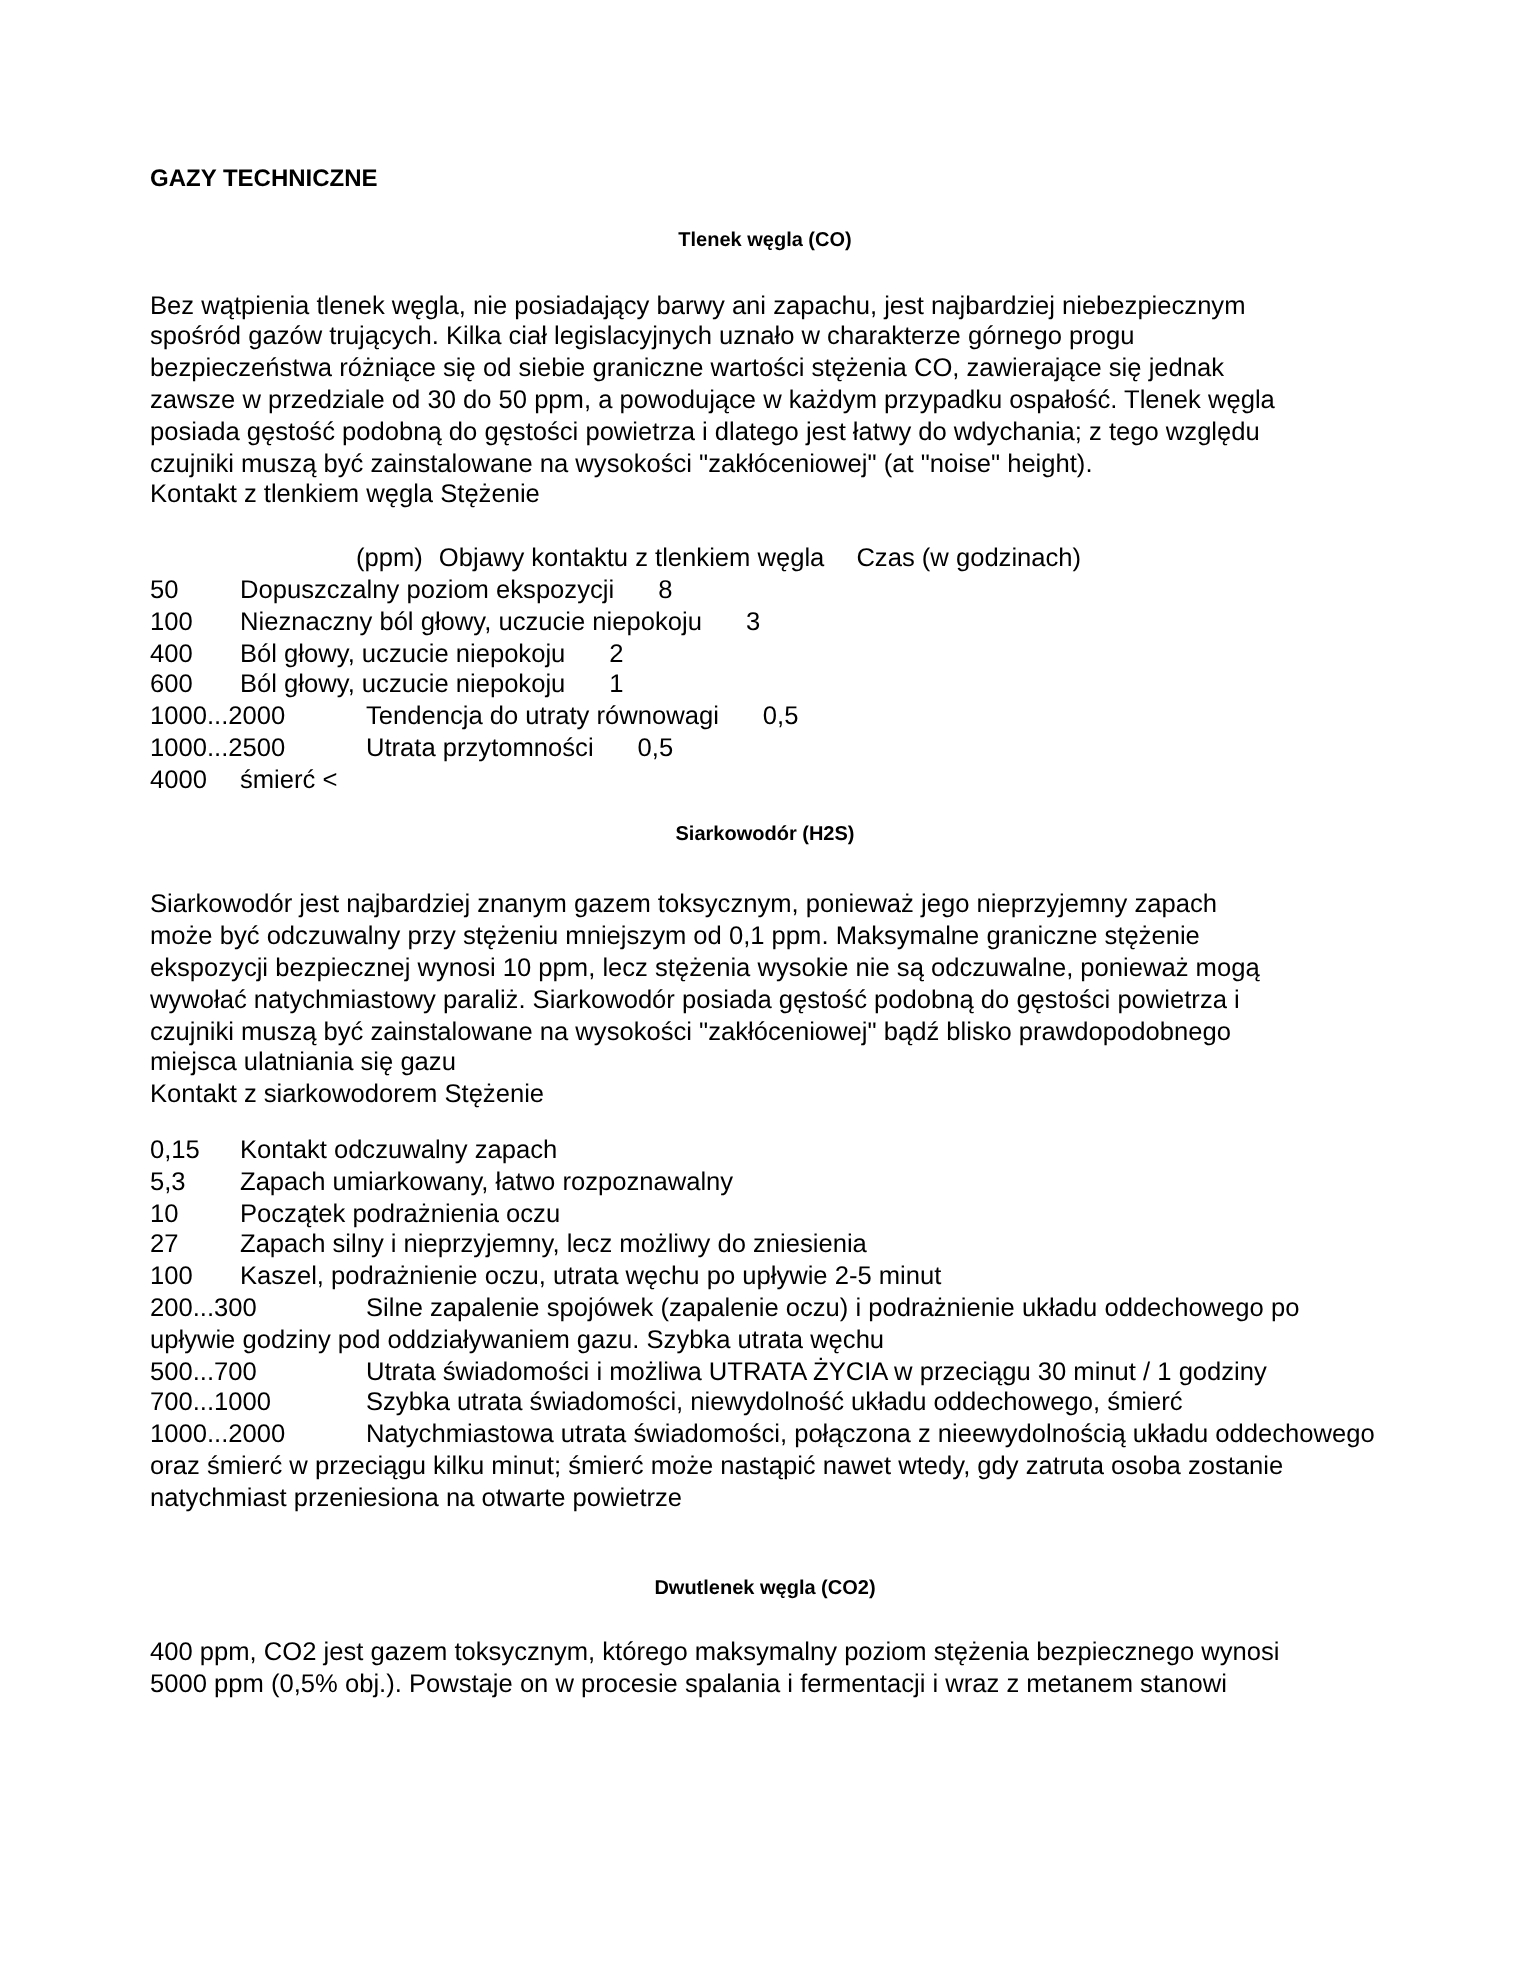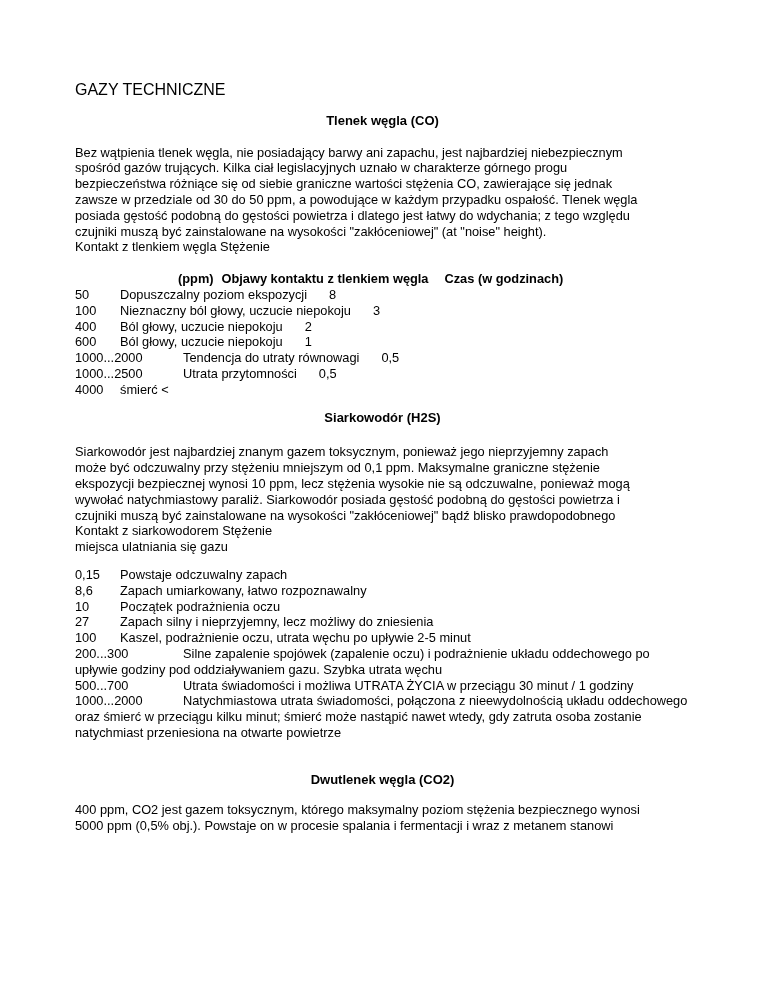--- a/index.html
+++ b/index.html
@@ -8,38 +8,38 @@
     width: 768px;
     height: 994px;
     overflow: hidden;
     padding: 82px 78px 0 75px;
     font-family: "Liberation Sans", "DejaVu Sans", sans-serif;
     font-size: 12.8px;
     line-height: 15.8px;
     color: #000000;
   }
   .doc-title {
-    font-weight: normal;
-    font-size: 16px;
+    font-weight: bold;
+    font-size: 12px;
   }
   .sec-heading {
     font-weight: bold;
-    font-size: 13px;
+    font-size: 10px;
     text-align: center;
   }
   #co-heading   { margin-top: 15px; }
   #co-para      { margin-top: 16px; }
   #co-table     { margin-top: 16px; }
   #h2s-heading  { margin-top: 12px; }
   #h2s-para     { margin-top: 19px; }
   #h2s-table    { margin-top: 12px; }
   #co2-heading  { margin-top: 31px; }
   #co2-para     { margin-top: 15px; }
   .line { white-space: pre; }
-  .thead-line { white-space: nowrap; font-weight: bold; }
+  .thead-line { white-space: nowrap; }
   #co-table  .thead-line { padding-left: 103px; }
   #h2s-table .thead-line { padding-left: 162px; }
   .thead-ppm { margin-right: 8px; }
   .thead-symptoms { margin-right: 16px; }
   .trow { white-space: normal; }
   .ppm {
     display: inline-block;
     min-width: 37px;
     margin-right: 8px;
   }
@@ -85,34 +85,35 @@
   <div>
     <div id="h2s-heading" class="sec-heading">Siarkowodór (H2S)</div>
 
     <div id="h2s-para">
 
     <div class="line">Siarkowodór jest najbardziej znanym gazem toksycznym, ponieważ jego nieprzyjemny zapach</div>
         <div class="line">może być odczuwalny przy stężeniu mniejszym od 0,1 ppm. Maksymalne graniczne stężenie</div>
         <div class="line">ekspozycji bezpiecznej wynosi 10 ppm, lecz stężenia wysokie nie są odczuwalne, ponieważ mogą</div>
         <div class="line">wywołać natychmiastowy paraliż. Siarkowodór posiada gęstość podobną do gęstości powietrza i</div>
         <div class="line">czujniki muszą być zainstalowane na wysokości "zakłóceniowej" bądź blisko prawdopodobnego</div>
+        <div class="line">miejsca ulatniania się gazu</div>
         <div class="line">Kontakt z siarkowodorem Stężenie</div>
-        <div class="line">miejsca ulatniania się gazu</div>
       </div>
 
     <div id="h2s-table">
       <div>
 
-      <div class="trow"><span class="ppm">0,15</span><span class="desc">Powstaje odczuwalny zapach</span></div>
-          <div class="trow"><span class="ppm">8,6</span><span class="desc">Zapach umiarkowany, łatwo rozpoznawalny</span></div>
+      <div class="trow"><span class="ppm">0,15</span><span class="desc">Kontakt odczuwalny zapach</span></div>
+          <div class="trow"><span class="ppm">5,3</span><span class="desc">Zapach umiarkowany, łatwo rozpoznawalny</span></div>
           <div class="trow"><span class="ppm">10</span><span class="desc">Początek podrażnienia oczu</span></div>
           <div class="trow"><span class="ppm">27</span><span class="desc">Zapach silny i nieprzyjemny, lecz możliwy do zniesienia</span></div>
           <div class="trow"><span class="ppm">100</span><span class="desc">Kaszel, podrażnienie oczu, utrata węchu po upływie 2-5 minut</span></div>
           <div class="trow"><span class="ppm wide">200...300</span><span class="desc">Silne zapalenie spojówek (zapalenie oczu) i podrażnienie układu oddechowego po upływie godziny pod oddziaływaniem gazu. Szybka utrata węchu</span></div>
           <div class="trow"><span class="ppm wide">500...700</span><span class="desc">Utrata świadomości i możliwa UTRATA ŻYCIA w przeciągu 30 minut / 1 godziny</span></div>
+          <div class="trow"><span class="ppm wide">700...1000</span><span class="desc">Szybka utrata świadomości, niewydolność układu oddechowego, śmierć</span></div>
           <div class="trow"><span class="ppm wide">1000...2000</span><span class="desc">Natychmiastowa utrata świadomości, połączona z nieewydolnością układu oddechowego oraz śmierć w przeciągu kilku minut; śmierć może nastąpić nawet wtedy, gdy zatruta osoba zostanie natychmiast przeniesiona na otwarte powietrze</span></div>
         </div>
     </div>
   </div>
 
   <div>
     <div id="co2-heading" class="sec-heading">Dwutlenek węgla (CO2)</div>
 
     <div id="co2-para">
 

